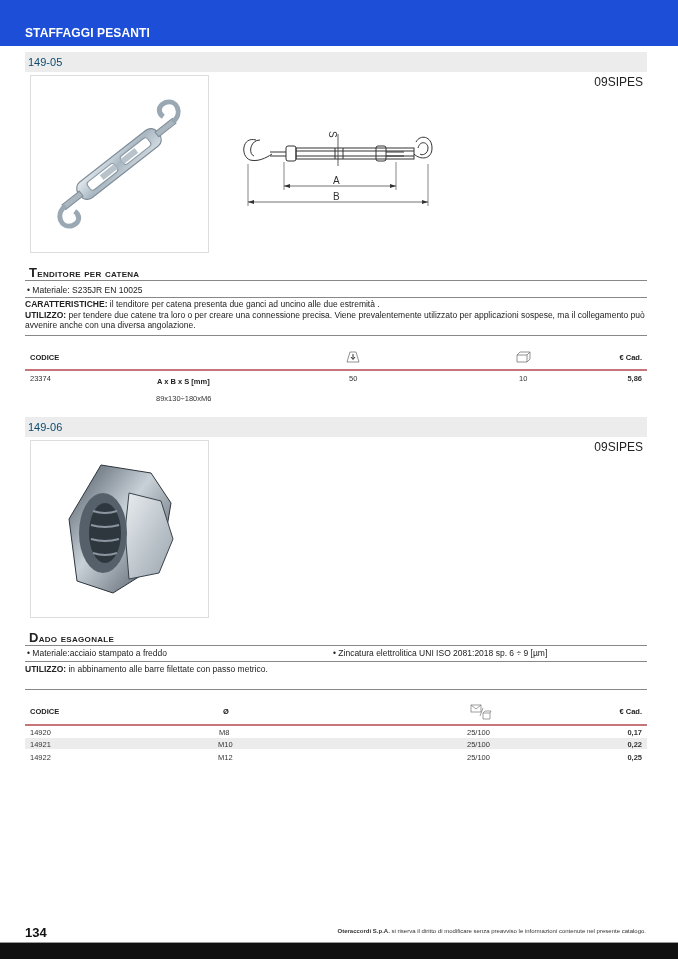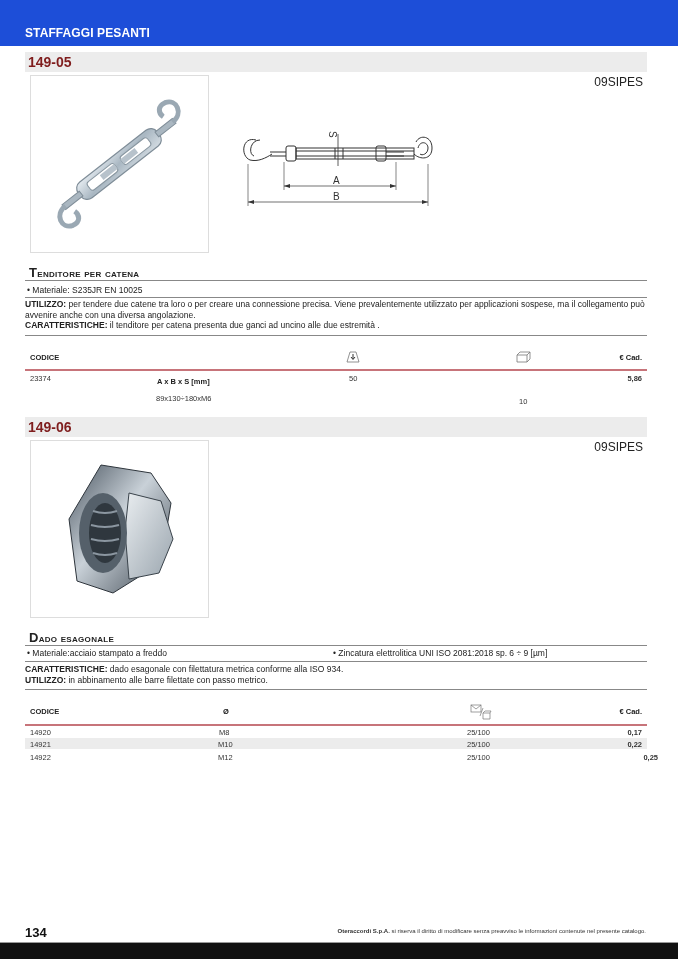--- a/index.html
+++ b/index.html
@@ -3,21 +3,21 @@
 <meta charset="utf-8">
 <style>
   * { box-sizing: border-box; margin: 0; padding: 0; }
   html, body { width: 678px; height: 959px; background: #fff; overflow: hidden; }
   body { font-family: "Liberation Sans", "DejaVu Sans", sans-serif; color: #222; position: relative; }
 
   .topbar { position: absolute; left: 0; top: 0; width: 678px; height: 46px; background: #1d4ed8; }
   .topbar .title { position: absolute; left: 25px; top: 26px; color: #fff; font-size: 12px; font-weight: bold; letter-spacing: 0.1px; }
 
   .sect-head { position: absolute; left: 25px; width: 622px; height: 20px; background: #ececec; }
-  .sect-head .code { position: absolute; left: 3px; top: 0; font-size: 14px; font-weight: bold; color: #7f1d1d; line-height: 20px; }
+  .sect-head .code { position: absolute; left: 3px; top: 0; font-size: 11px; font-weight: normal; color: #0c4a6e; line-height: 20px; }
   .brand { position: absolute; right: 35px; font-size: 12px; color: #222; }
 
   .photo { position: absolute; border: 1px solid #ddd; background: #fff; }
 
   .prod-title { position: absolute; left: 29px; font-size: 11px; font-weight: bold; color: #222; font-variant: small-caps; letter-spacing: 0.3px; }
   .prod-title .big { font-size: 13px; }
   .hr { position: absolute; left: 25px; width: 622px; height: 1px; background: #888; }
   .bullet { position: absolute; font-size: 8.5px; color: #222; }
   .desc { position: absolute; left: 25px; width: 622px; font-size: 8.5px; line-height: 10.5px; color: #222; }
   .desc b { font-weight: bold; }
@@ -103,43 +103,43 @@
   <text x="97" y="74" font-size="10" fill="#333" font-family="Liberation Sans, sans-serif">B</text>
 </svg>
 
 <div class="prod-title" style="top:265px;">
   <span class="big">T</span><span>enditore per catena</span>
 </div>
 <div class="hr" style="top:280px;"></div>
 <div class="bullet" style="left:27px; top:285px;">• Materiale: S235JR EN 10025</div>
 <div class="hr" style="top:297px;"></div>
 <div class="desc" style="top:299px;">
+  <div><b>CARATTERISTICHE:</b><span> il tenditore per catena presenta due ganci ad uncino alle due estremità .</span></div>
   <div><b>UTILIZZO:</b><span> per tendere due catene tra loro o per creare una connessione precisa. Viene prevalentemente utilizzato per applicazioni sospese, ma il collegamento può avvenire anche con una diversa angolazione.</span></div>
-  <div><b>CARATTERISTICHE:</b><span> il tenditore per catena presenta due ganci ad uncino alle due estremità .</span></div>
 </div>
 <div class="hr" style="top:335px;"></div>
 
 <div>
   <div class="th" style="left:30px; top:353px;">CODICE</div>
   <div class="th" style="left:157px; top:353px;margin-top:24px;">A x B x S [mm]</div>
   <svg class="th" style="left:346px; top:351px;" width="14" height="12" viewBox="0 0 14 12">
     <path d="M4 1 H10 L13 11 H1 Z" fill="none" stroke="#777" stroke-width="0.8"></path>
     <path d="M7 3 V8 M5 6 L7 8.5 L9 6" fill="none" stroke="#333" stroke-width="1"></path>
   </svg>
   <svg class="th" style="left:515px; top:351px;" width="16" height="12" viewBox="0 0 16 12">
     <path d="M2 4 H12 V11 H2 Z M2 4 L5 1 H15 L12 4 M12 11 L15 8 V1" fill="none" stroke="#777" stroke-width="0.8"></path>
   </svg>
   <div class="th" style="right:36px; top:353px;">€ Cad.</div>
   <div class="redline" style="top:369px;"></div>
 
   <div>
     <div class="td" style="left:30px; top:374px;">23374</div>
     <div class="td" style="left:156px; top:374px;margin-top:20px;">89x130÷180xM6</div>
     <div class="td" style="left:349px; top:374px;">50</div>
-    <div class="td" style="left:519px; top:374px;margin-top:23px;">10</div>
+    <div class="td" style="left:519px; top:374px;">10</div>
     <div class="td bold" style="right:36px; top:374px;">5,86</div>
   </div>
 </div>
 
 <div class="sect-head" style="top:417px;">
   <div class="code">149-06</div>
 </div>
 <div class="brand" style="top:440px;">09SIPES</div>
 
 <div class="photo" style="left:30px; top:440px; width:179px; height:178px;">
@@ -164,21 +164,20 @@
 </div>
 
 <div class="prod-title" style="top:630px;">
   <span class="big">D</span><span>ado esagonale</span>
 </div>
 <div class="hr" style="top:645px;"></div>
 <div class="bullet" style="left:27px; top:648px;">• Materiale:acciaio stampato a freddo</div>
 <div class="bullet" style="left:333px; top:648px;">• Zincatura elettrolitica UNI ISO 2081:2018 sp. 6 ÷ 9 [µm]</div>
 <div class="hr" style="top:661px;"></div>
 <div class="desc" style="top:664px;">
-  <div><b>CARATTERISTICHE:</b><span> dado esagonale con filettatura metrica conforme alla ISO 934.</span></div>
   <div><b>UTILIZZO:</b><span> in abbinamento alle barre filettate con passo metrico.</span></div>
 </div>
 <div class="hr" style="top:689px;"></div>
 
 <div>
   <div class="th" style="left:30px; top:707px;">CODICE</div>
   <div class="th" style="left:223px; top:707px;">Ø</div>
   <svg class="th" style="left:470px; top:704px;" width="22" height="16" viewBox="0 0 22 16">
     <rect x="1" y="1" width="10" height="7" fill="none" stroke="#777" stroke-width="0.7"></rect>
     <path d="M1 1 L6 5 L11 1" fill="none" stroke="#777" stroke-width="0.7"></path>
@@ -199,21 +198,21 @@
   <div>
     <div class="td" style="left:30px; top:740px;">14921</div>
     <div class="td" style="left:218px; top:740px;">M10</div>
     <div class="td" style="left:467px; top:740px;">25/100</div>
     <div class="td bold" style="right:36px; top:740px;">0,22</div>
   </div>
   <div>
     <div class="td" style="left:30px; top:753px;">14922</div>
     <div class="td" style="left:218px; top:753px;">M12</div>
     <div class="td" style="left:467px; top:753px;">25/100</div>
-    <div class="td bold" style="right:20px; top:753px;">0,25</div>
+    <div class="td bold" style="right:36px; top:753px;">0,25</div>
   </div>
 </div>
 
 <div class="footer-num">134</div>
 <div class="footer-note">
   <b>Oteraccordi S.p.A.</b><span> si riserva il diritto di modificare senza preavviso le informazioni contenute nel presente catalogo.</span>
 </div>
 <div class="footer-bar"></div>
 
 </body></html>

